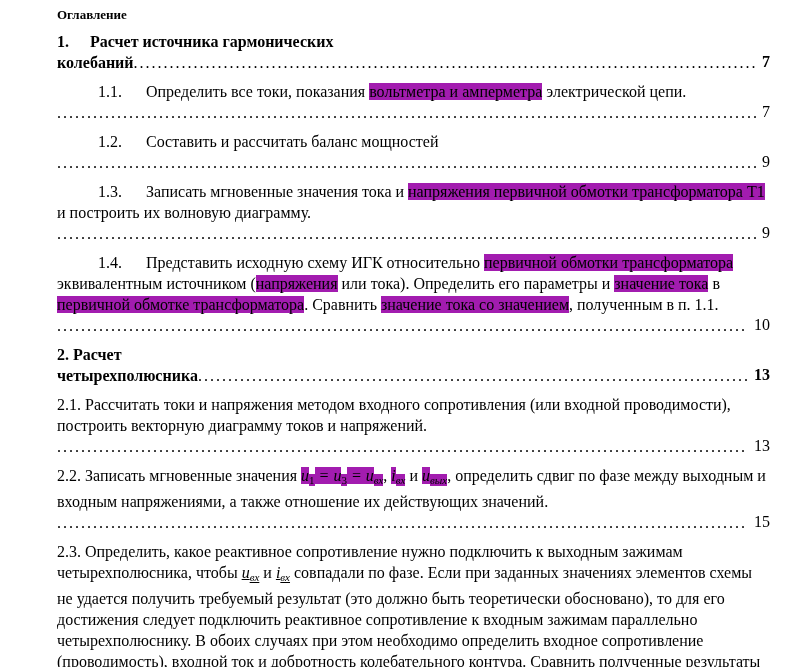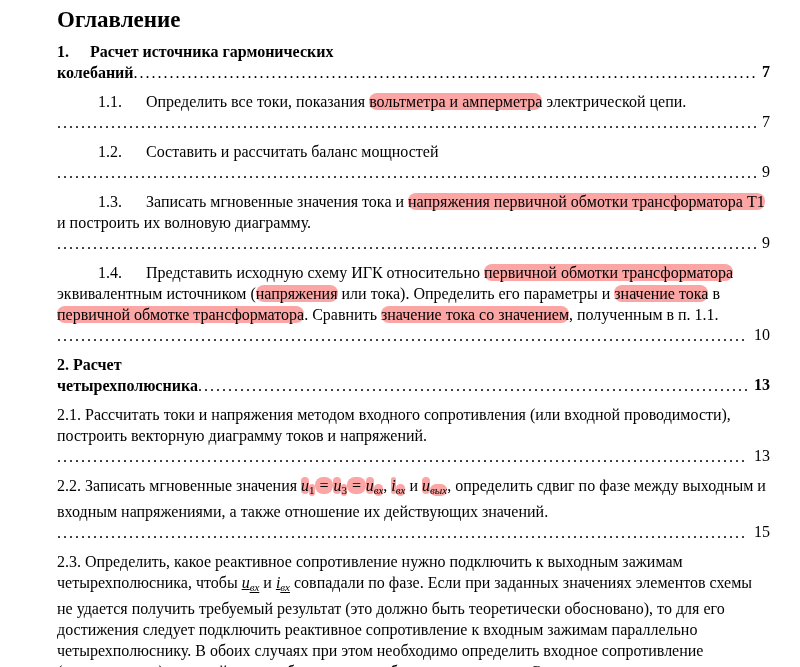--- a/index.html
+++ b/index.html
@@ -3,34 +3,34 @@
 <meta charset="utf-8">
 <style>
   html, body { margin: 0; padding: 0; background: #ffffff; }
   body {
     width: 800px; height: 667px; overflow: hidden;
     font-family: "Liberation Serif", "DejaVu Serif", serif;
     color: #000;
   }
   .doc { padding: 7px 30px 0 57px; }
   .title {
-    font-size: 23px; font-weight: bold; margin: 0 0 8px 0;
+    font-size: 13px; font-weight: bold; margin: 0 0 8px 0;
     font-family: "Liberation Serif", "DejaVu Serif", serif;
   }
   .entry {
     position: relative; overflow: hidden;
     font-size: 16px; line-height: 21px; margin-bottom: 8px;
   }
   .entry.bold { font-weight: bold; }
   .num { white-space: pre; }
   .tab1 { display: inline-block; width: 33px; }
   .tab2 { display: inline-block; width: 48px; margin-left: 41px; }
   .it { font-style: italic; }
   .ul { text-decoration: underline; }
-  .hl { background: #fca5a5; border-radius: 8px; }
+  .hl { background: #a21caf; }
   .sub { font-size: 11px; vertical-align: -3px; }
   .leader { letter-spacing: 2px; font-weight: normal; }
   .pg { position: absolute; right: 0; bottom: 1px; background: #ffffff; padding-left: 6px; }
 </style>
 </head>
 <body>
 
 <div class="doc">
   <h1 class="title">Оглавление</h1>
   <div id="toc">

